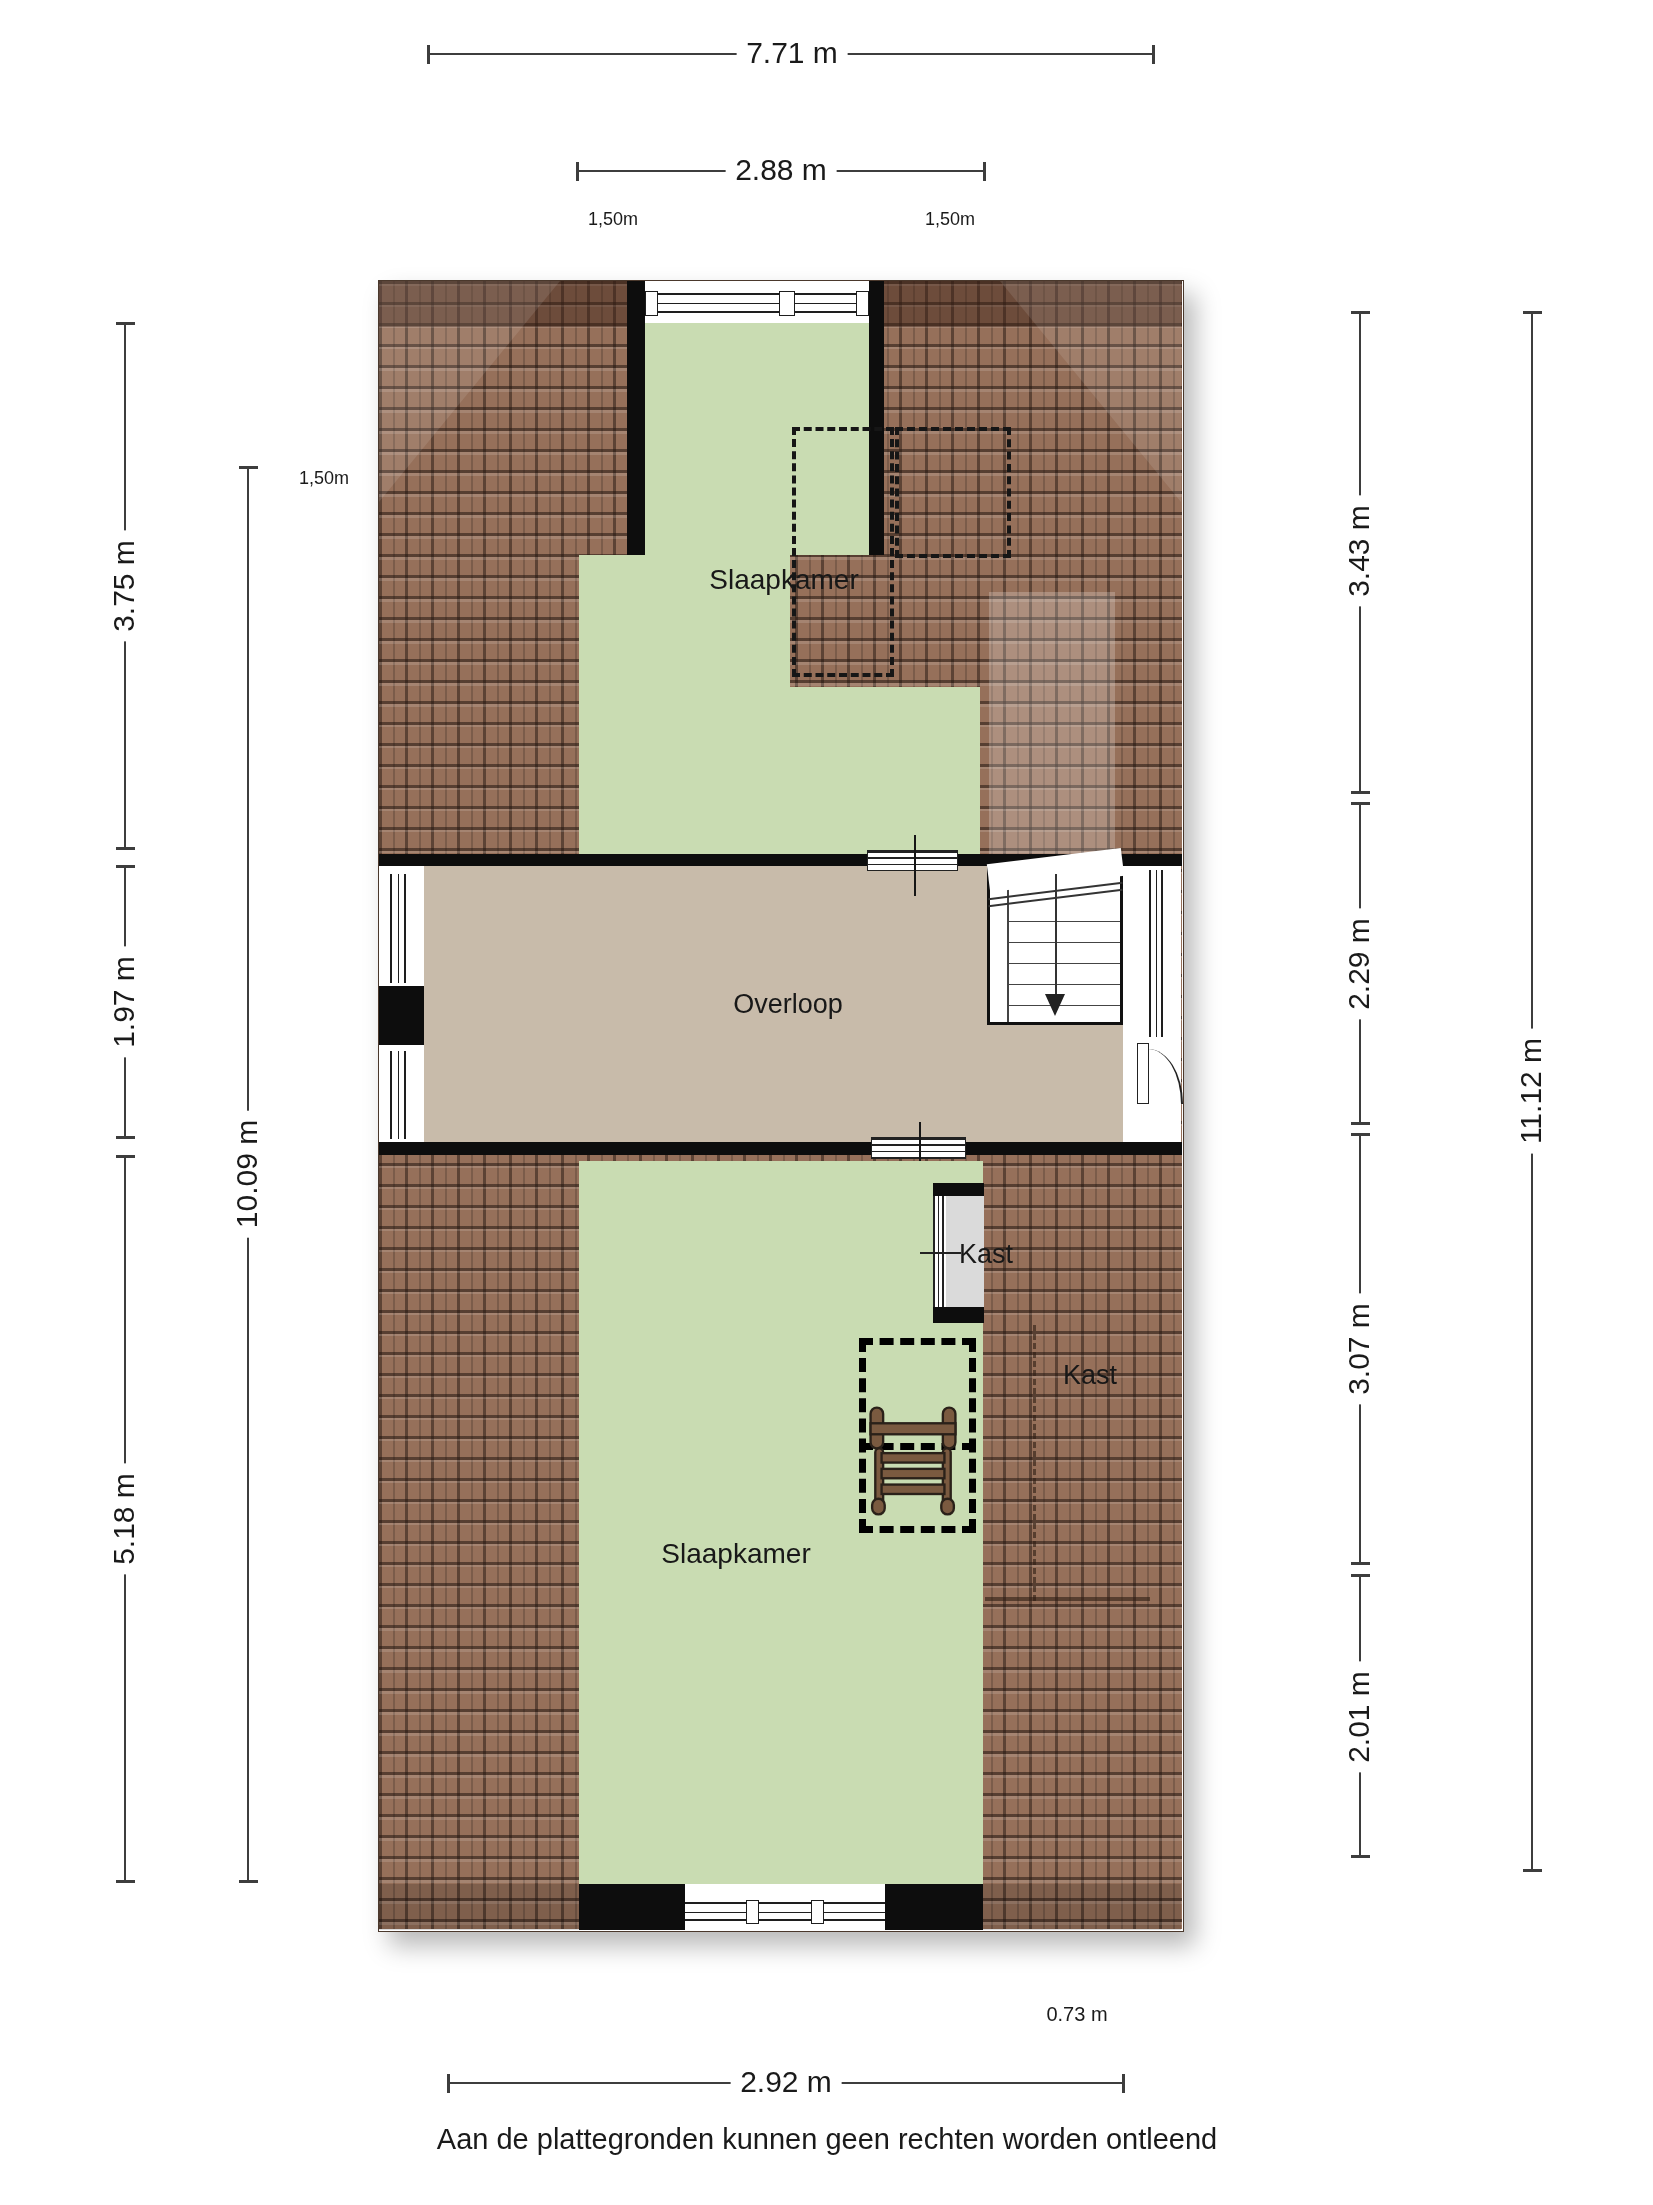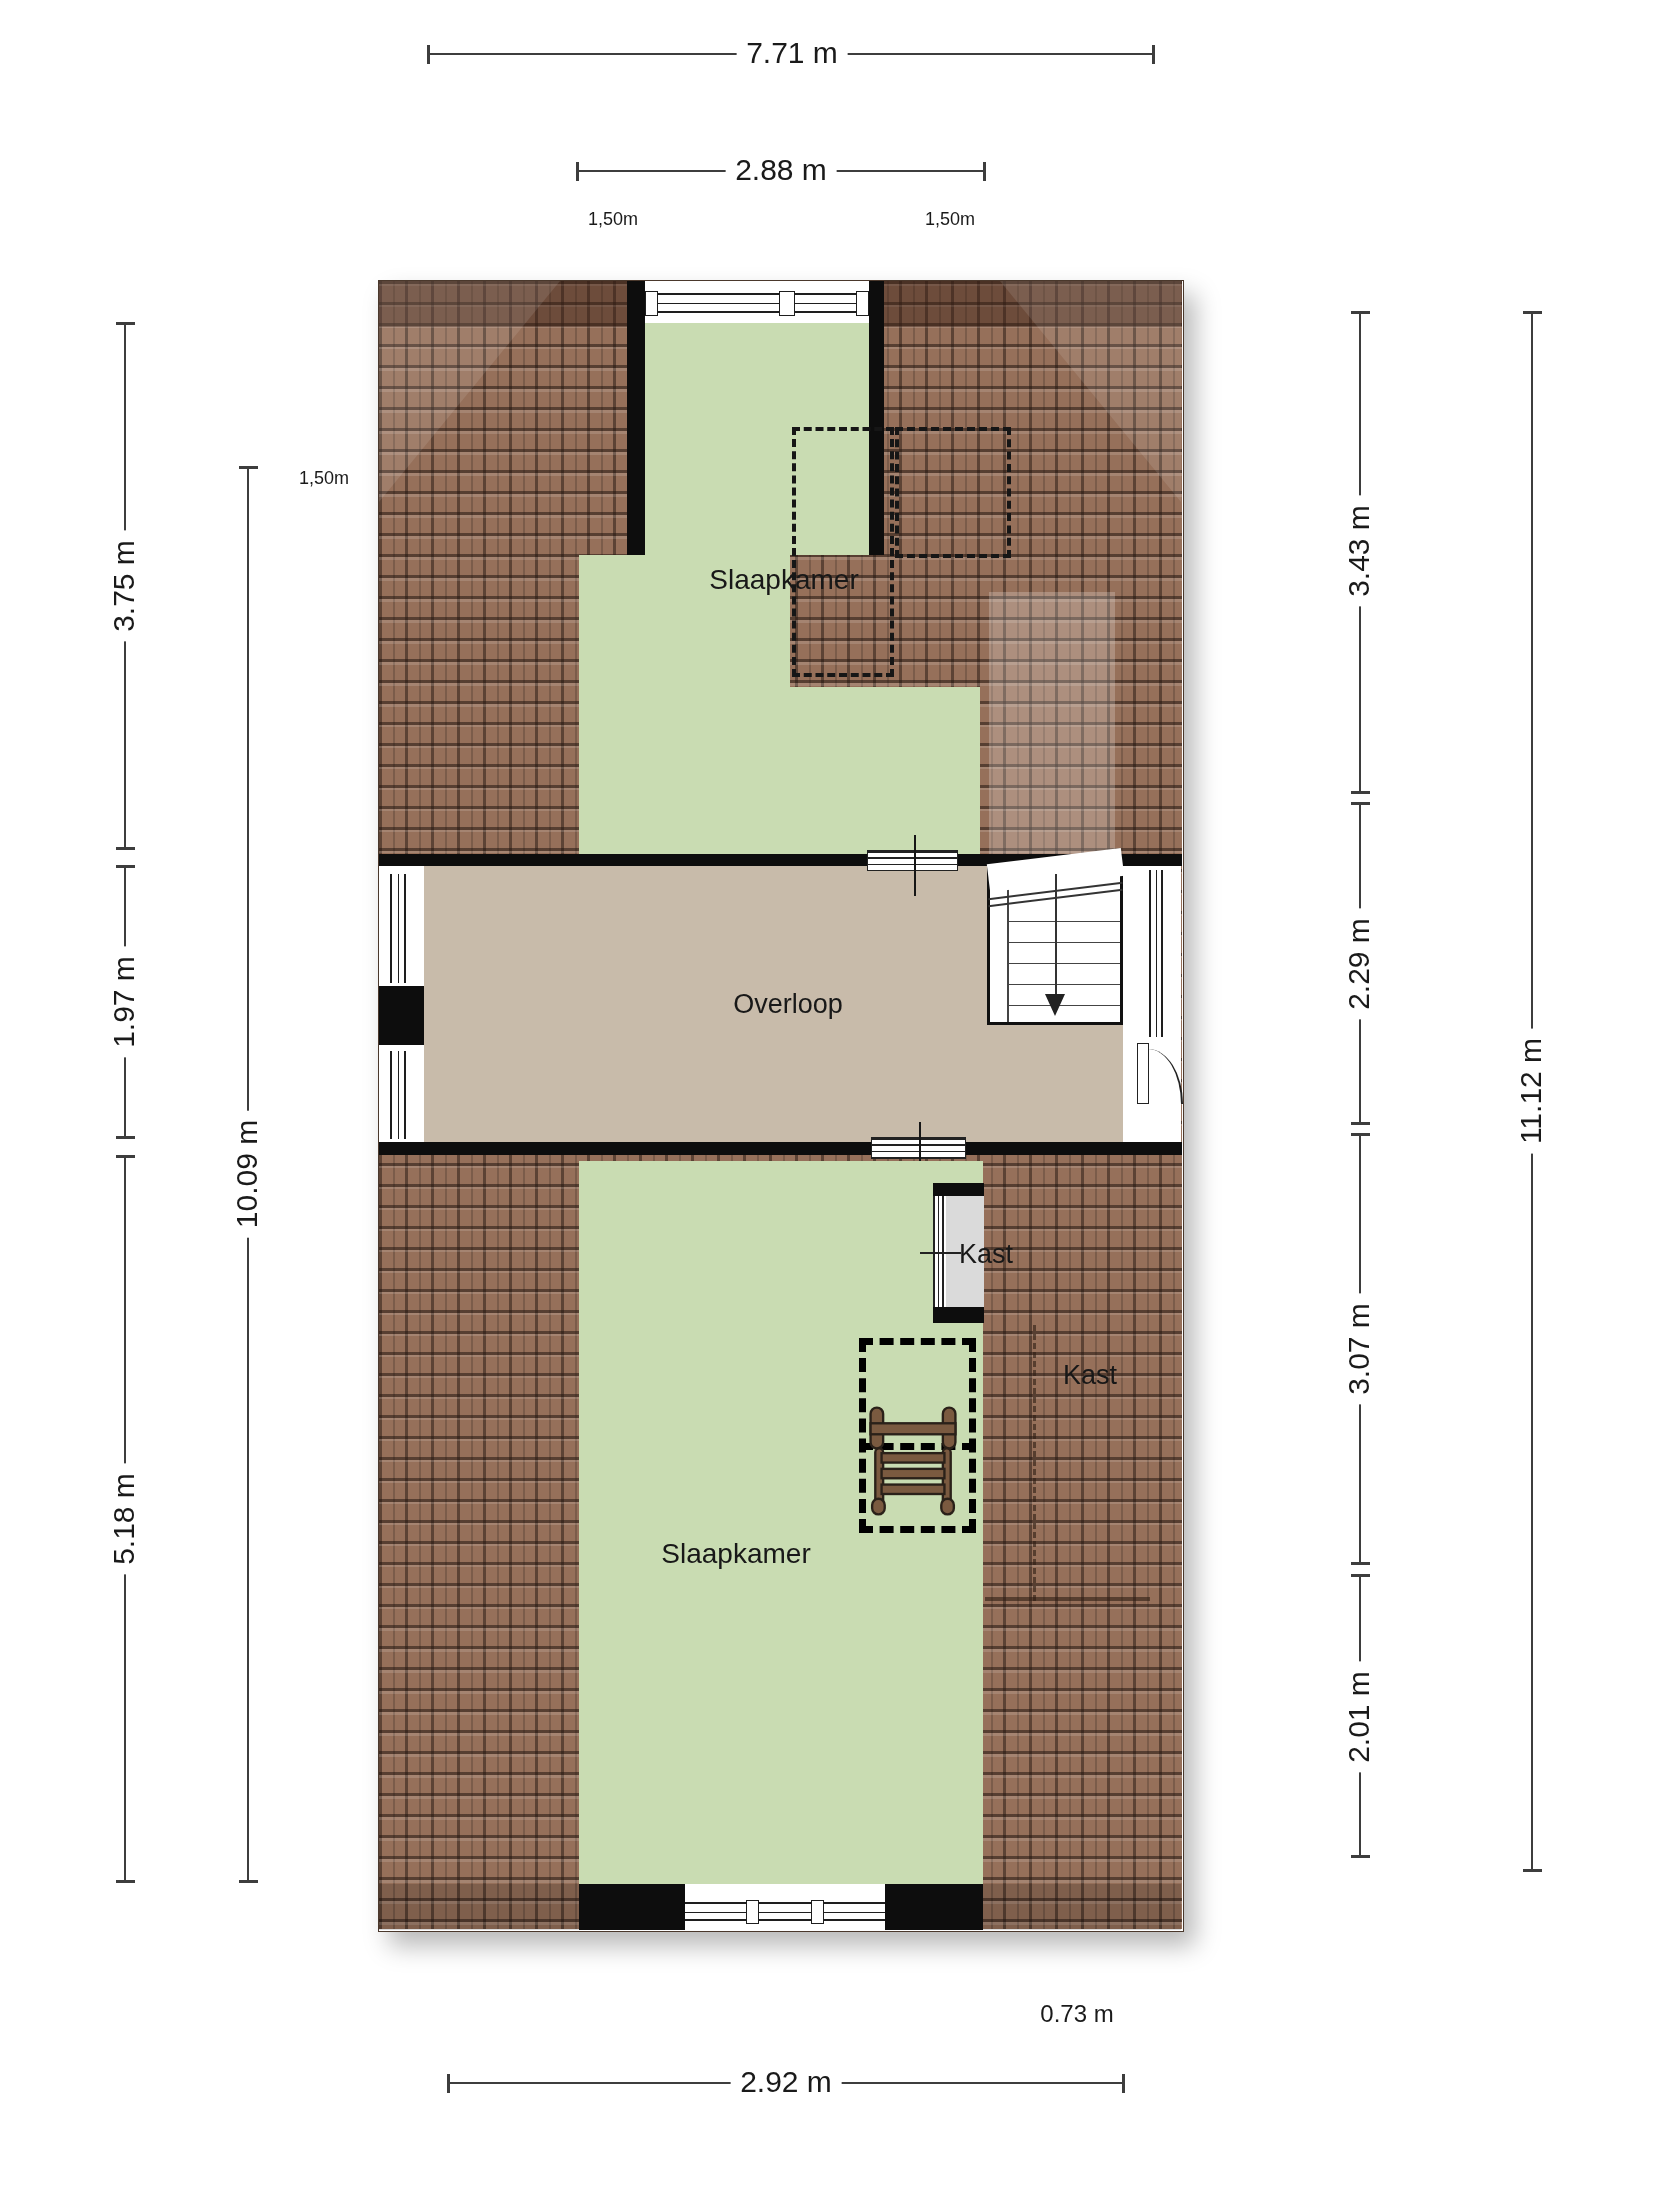--- a/index.html
+++ b/index.html
@@ -101,21 +101,21 @@
 
   <div class="dim-v" style="left:1359px;top:1134px;height:430px;"></div>
   <div class="dim-label vert" style="left:1359px;top:1349px;">3.07 m</div>
 
   <div class="dim-v" style="left:1359px;top:1575px;height:282px;"></div>
   <div class="dim-label vert" style="left:1359px;top:1717px;">2.01 m</div>
 
   <div class="dim-v" style="left:1531px;top:312px;height:1559px;"></div>
   <div class="dim-label vert" style="left:1531px;top:1091px;">11.12 m</div>
 
-  <div class="dim-label plain" style="left:1077px;top:2014px;font-size:24px;">0.73 m</div>
+  <div class="dim-label plain" style="left:1077px;top:2014px;font-size:20px;">0.73 m</div>
   <div class="dim-h" style="left:448px;top:2082px;width:676px;"></div>
   <div class="dim-label" style="left:786px;top:2082px;">2.92 m</div>
 
   <div class="building">
 
     <div class="roof" style="left:0;top:0;width:803px;height:1648px;"></div>
     <div class="ridge" style="left:0;top:0;width:803px;height:46px;"></div>
     <div class="hip" style="left:0;top:0;width:181px;height:221px;clip-path:polygon(0 0,100% 0,0 100%);"></div>
     <div class="hip" style="left:621px;top:0;width:181px;height:221px;clip-path:polygon(0 0,100% 0,100% 100%);"></div>
 
@@ -214,15 +214,16 @@
     <div class="overlay-dark" style="left:604px;top:1603px;width:198px;height:46px;"></div>
   </div>
 
   <div class="room-label" style="left:784px;top:580px;">Slaapkamer</div>
   <div class="room-label" style="left:788px;top:1004px;font-size:27px;">Overloop</div>
   <div class="room-label" style="left:736px;top:1554px;">Slaapkamer</div>
   <div class="leader" style="left:920px;top:1252px;width:41px;height:2.4px;"></div>
   <div class="room-label" style="left:986px;top:1254px;font-size:27px;">Kast</div>
   <div class="room-label" style="left:1090px;top:1375px;font-size:27px;">Kast</div>
 
+  <div class="footer" style="top:2123px;">Aan de plattegronden kunnen geen rechten worden ontleend</div>
 
 </div>
 
 
 </body></html>

